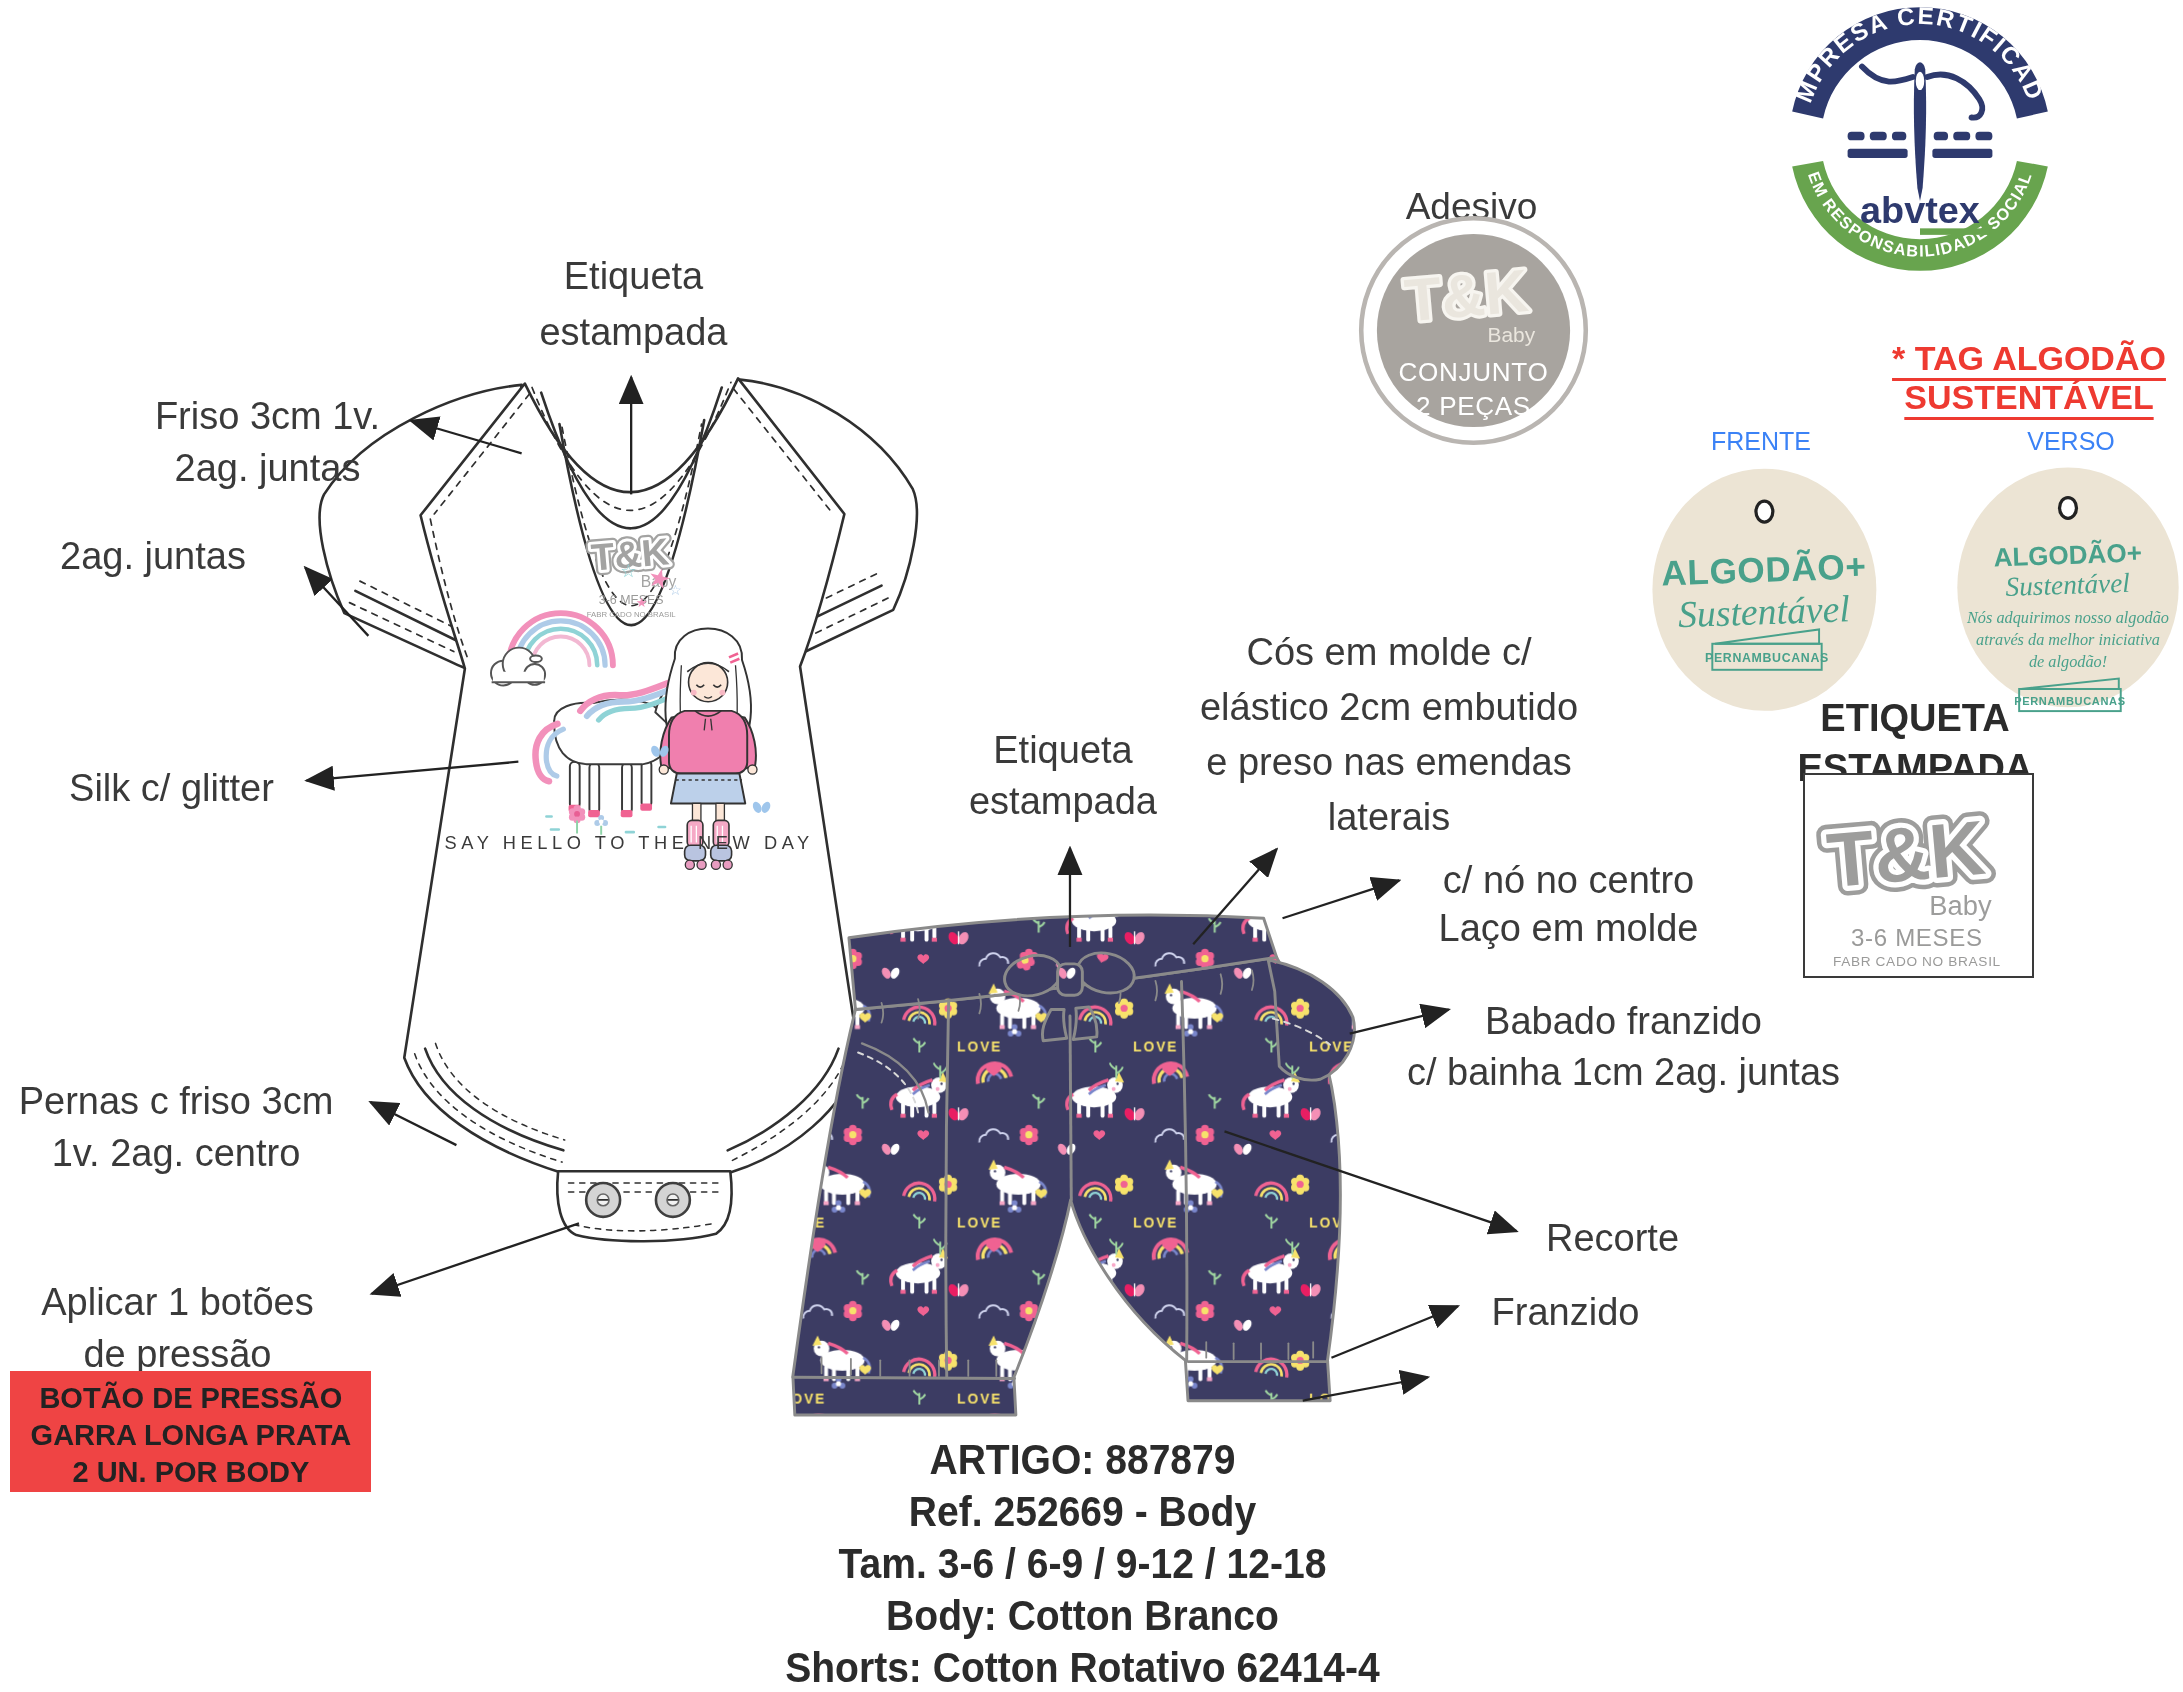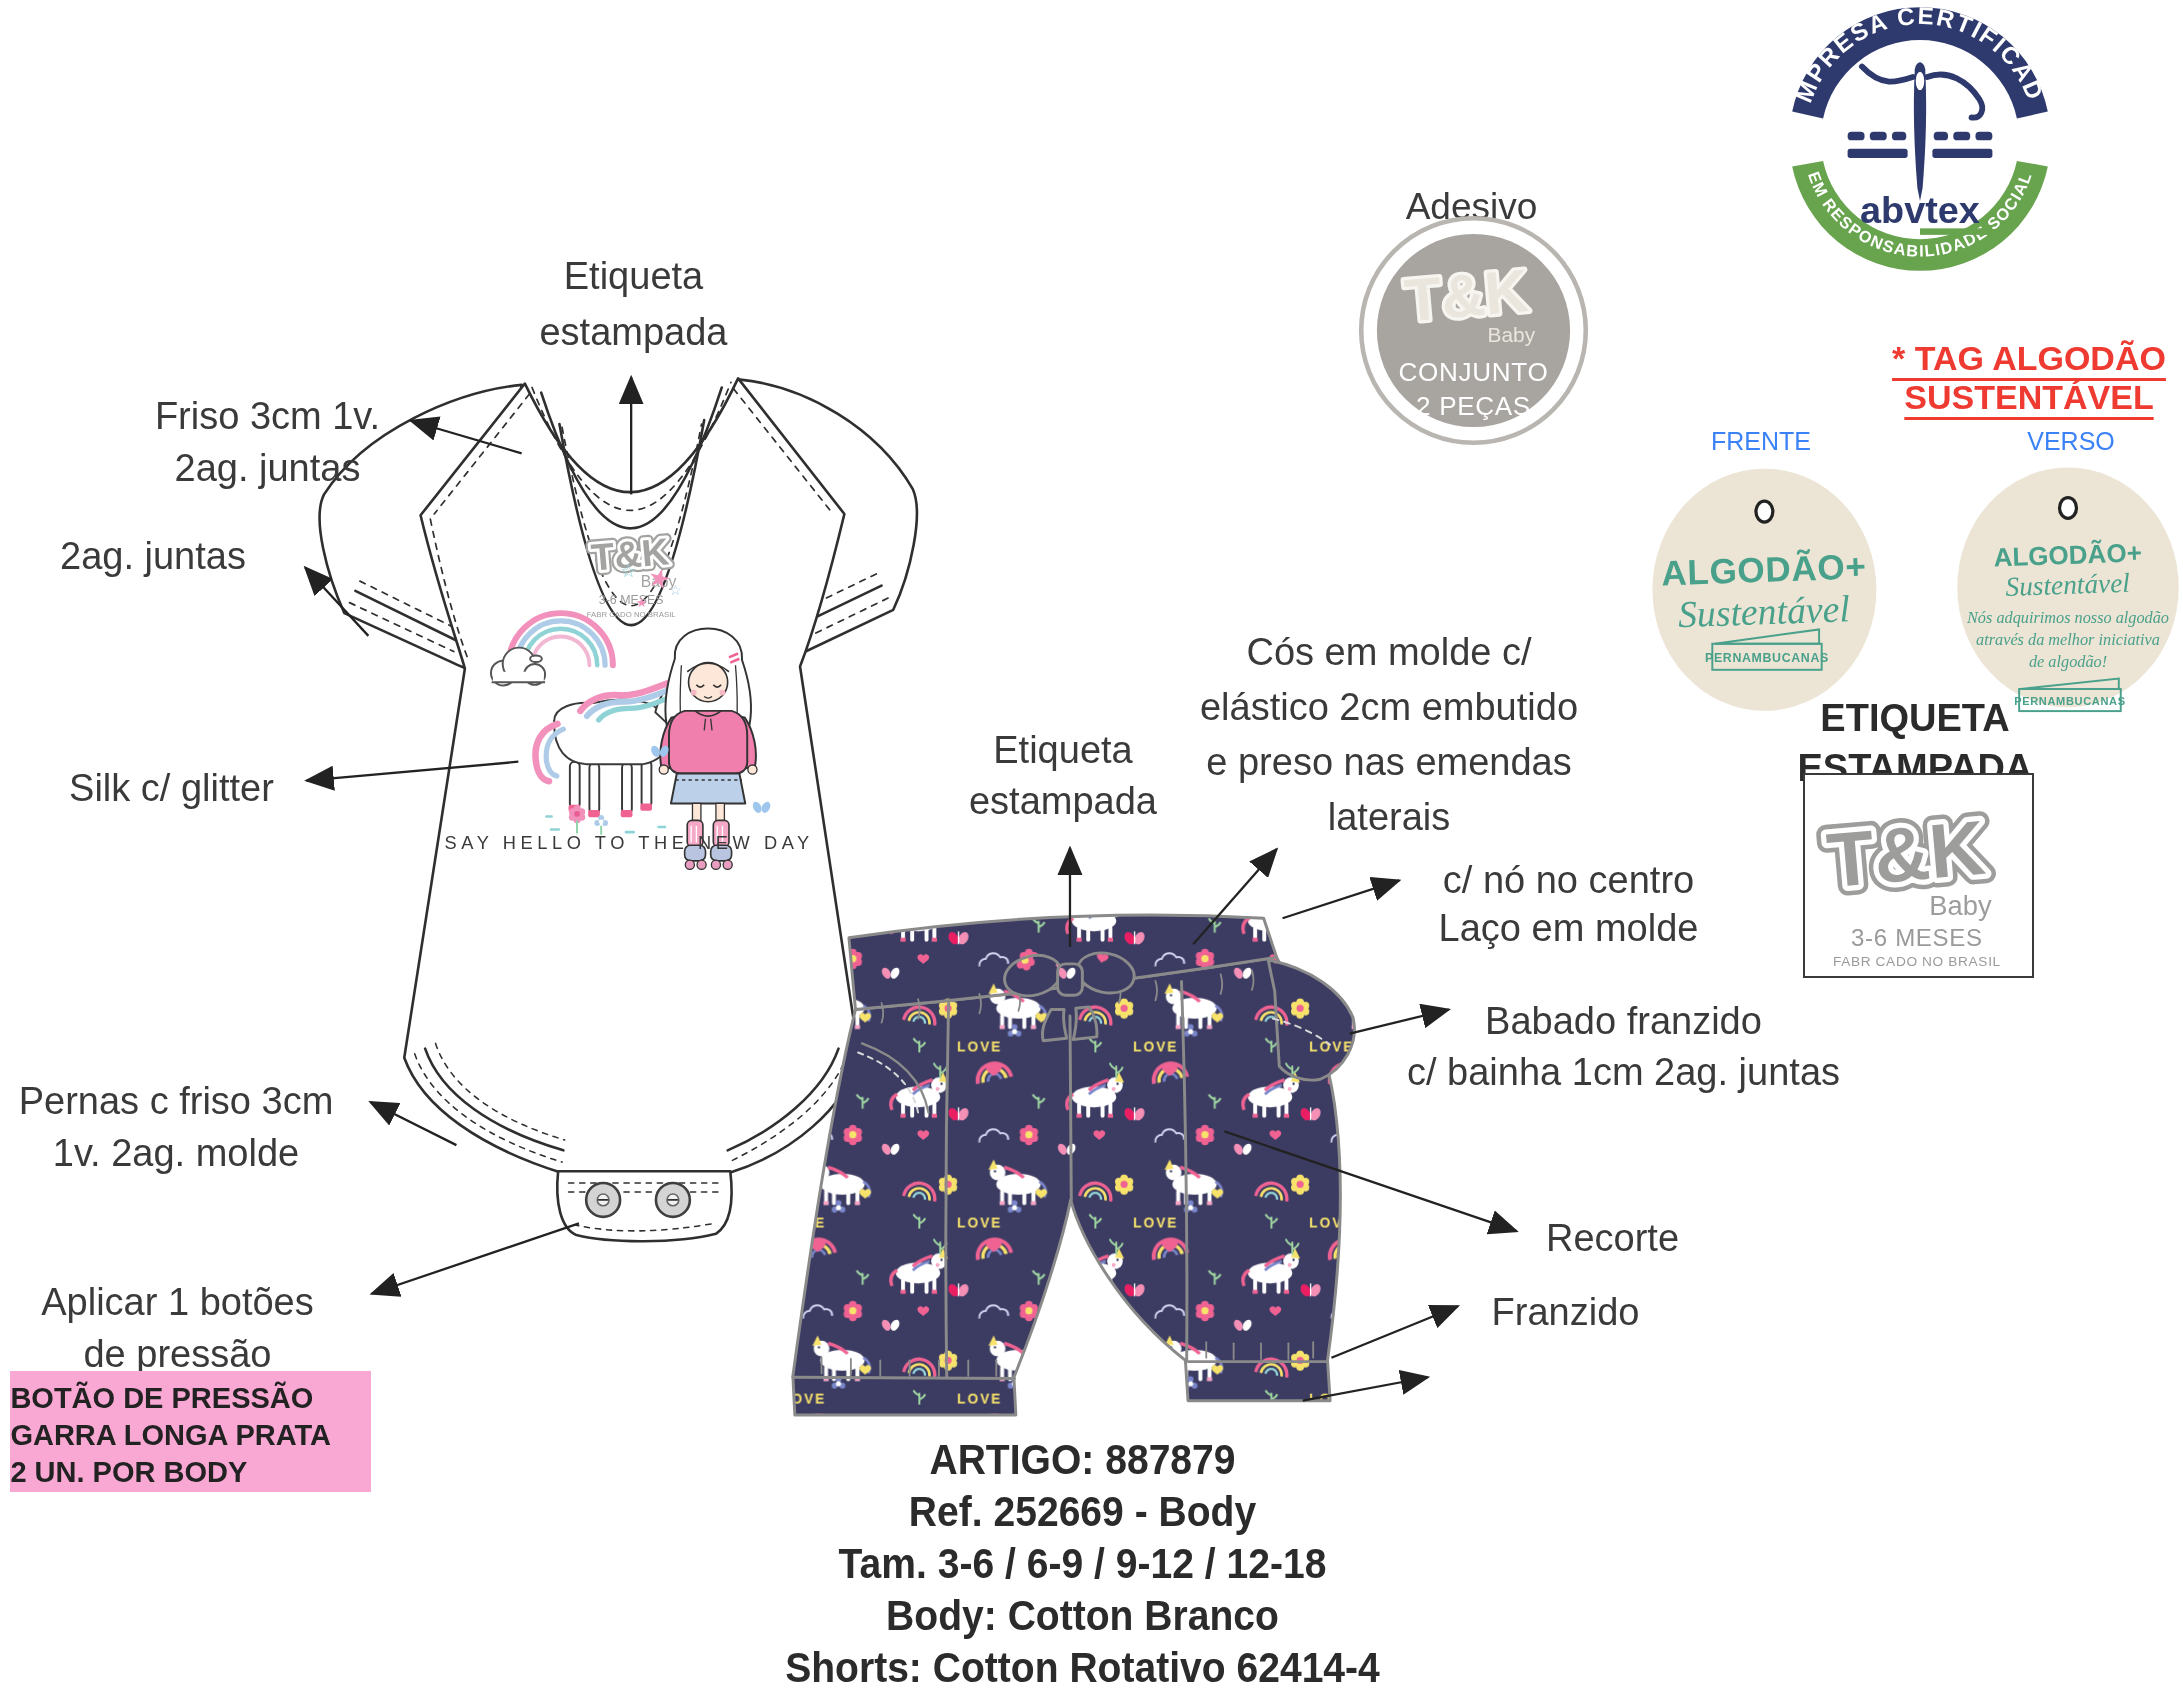--- a/index.html
+++ b/index.html
@@ -2,22 +2,22 @@
 <html style="font-size:10.4px"><head>
 <meta charset="utf-8">
 <style>
   html,body{margin:0;padding:0;background:#fff;}
   #canvas{position:relative;width:2183px;height:1693px;overflow:hidden;background:#fff;
           font-family:"Liberation Sans",sans-serif;}
   .lbl{position:absolute;color:#3a3a3a;font-size:38px;line-height:52px;text-align:center;white-space:nowrap;}
   .lbl div{white-space:nowrap;}
   .hd{position:absolute;color:#2b2b2b;font-weight:bold;text-align:center;white-space:nowrap;}
   svg{position:absolute;overflow:visible;}
-  .note{position:absolute;left:10.4px;top:1371px;width:361px;height:121px;background:#f9a8d4;
-        text-align:left;font-weight:bold;font-size:29px;line-height:37px;color:#222;padding-top:9px;box-sizing:border-box;}
+  .note{position:absolute;left:10.4px;top:1371px;width:361px;height:121px;background:#ef4444;
+        text-align:center;font-weight:bold;font-size:29px;line-height:37px;color:#222;padding-top:9px;box-sizing:border-box;}
   .footer{position:absolute;left:626px;top:1434px;width:913px;text-align:center;color:#2b2b2b;
           font-weight:bold;font-size:42px;line-height:52px;transform:scaleX(0.93);}
   .tagheading{position:absolute;left:1801px;top:339px;width:456px;text-align:center;color:#ee3a31;
       font-weight:bold;font-size:34px;text-decoration:underline;text-decoration-thickness:3.3px;text-underline-offset:7.8px;}
   .smallcap{position:absolute;color:#3b82f6;font-size:25px;text-align:center;width:196px;}
   .etqbox{position:absolute;left:1803px;top:773px;width:231px;height:205px;border:2.6px solid #3a3a3a;background:#fff;box-sizing:border-box;}
 </style>
 </head>
 <body>
 
@@ -365,21 +365,21 @@
       <div>2ag. juntas</div>
 </div>
 <div class="lbl" style="left:0px;top:530px;width:306px;">
       <div>2ag. juntas</div>
 </div>
 <div class="lbl" style="left:8.5px;top:762px;width:326px;">
   <div>Silk c/ glitter</div>
 </div>
 <div class="lbl" style="left:0px;top:1075px;width:352px;">
   <div>Pernas c friso 3cm</div>
-      <div>1v. 2ag. molde</div>
+      <div>1v. 2ag. centro</div>
 </div>
 <div class="lbl" style="left:0px;top:1276px;width:355px;">
   <div>Aplicar 1 botões</div>
       <div>de pressão</div>
 </div>
 <div class="lbl" style="left:464px;top:248px;width:339px;line-height:56px;">
   <div>Etiqueta</div>
       <div>estampada</div>
 </div>
 <div class="lbl" style="left:900px;top:725px;width:326px;line-height:51px;">

